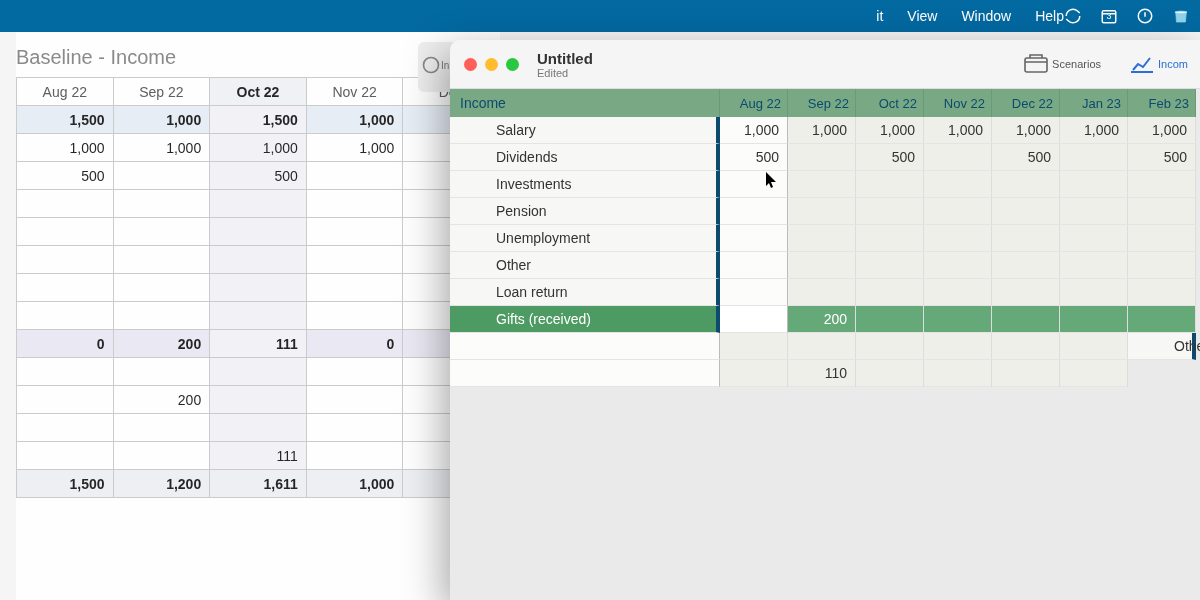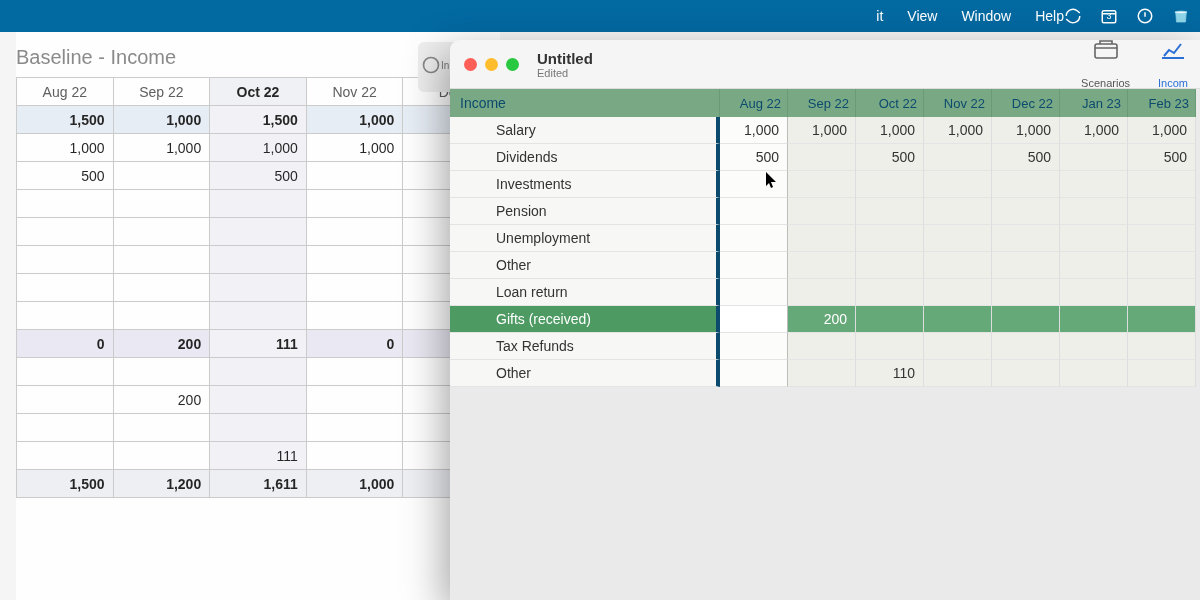--- a/index.html
+++ b/index.html
@@ -59,21 +59,21 @@
     position:relative;
   }
   .traffic { display:flex; gap:8px; margin-right: 18px; }
   .traffic span { width:13px; height:13px; border-radius:50%; display:block; }
   .tl-r { background:#ff5f57; }
   .tl-y { background:#ffbd2e; }
   .tl-g { background:#28c840; }
   .winTitle { font-weight:600; font-size:15px; color:#333; }
   .winSub { font-size:11px; color:#777; }
   .fgheader .right { position:absolute; right:12px; display:flex; gap:28px; align-items:flex-end; }
-  .toolbtn { display:flex; flex-direction:column; align-items:center; font-size:11px; color:#555; gap:17px; }
+  .toolbtn { display:flex; align-items:center; font-size:11px; color:#555; gap:3px; }
   .toolbtn .ticon { width:26px; height:20px; }
 
   .fgbody { flex:1; overflow:hidden; background:#eaeaea; }
   .gridwrap { display:grid; grid-template-columns: 270px repeat(7, 68px); }
   .ghead { background:#78a984; color:#0c4a6e; font-size:14px; height:28px; display:flex; align-items:center; padding:0 10px; border-right:1px solid #6b9a77; }
   .ghead.col { justify-content:flex-end; font-size:13px; padding:0 6px; }
   .grow { background:#f7f7f5; height:27px; display:flex; align-items:center; padding:0 10px 0 46px; font-size:14px; color:#333; border-right:4px solid #0c4a6e; border-bottom:1px solid #e4e4e4; }
   .gcell { background:#efefe9; height:27px; display:flex; align-items:center; justify-content:flex-end; padding:0 8px; font-size:14px; color:#333; border-right:1px solid #ddd; border-bottom:1px solid #e4e4e4; }
   .gcell.c0 { background:#fcfcfa; border-right:1px solid #bbb; }
   .grow.sel { background:#4d9b63; color:#fff; }
@@ -345,21 +345,20 @@
         <div class="gcell"></div>
         <div class="gcell"></div>
         <div class="grow sel">Gifts (received)</div>
         <div class="gcell c0 sel"></div>
         <div class="gcell sel">200</div>
         <div class="gcell sel"></div>
         <div class="gcell sel"></div>
         <div class="gcell sel"></div>
         <div class="gcell sel"></div>
         <div class="gcell sel"></div>
-        <div class="grow">Tax Refunds</div>
         <div class="gcell c0"></div>
         <div class="gcell"></div>
         <div class="gcell"></div>
         <div class="gcell"></div>
         <div class="gcell"></div>
         <div class="gcell"></div>
         <div class="gcell"></div>
         <div class="grow">Other</div>
         <div class="gcell c0"></div>
         <div class="gcell"></div>

